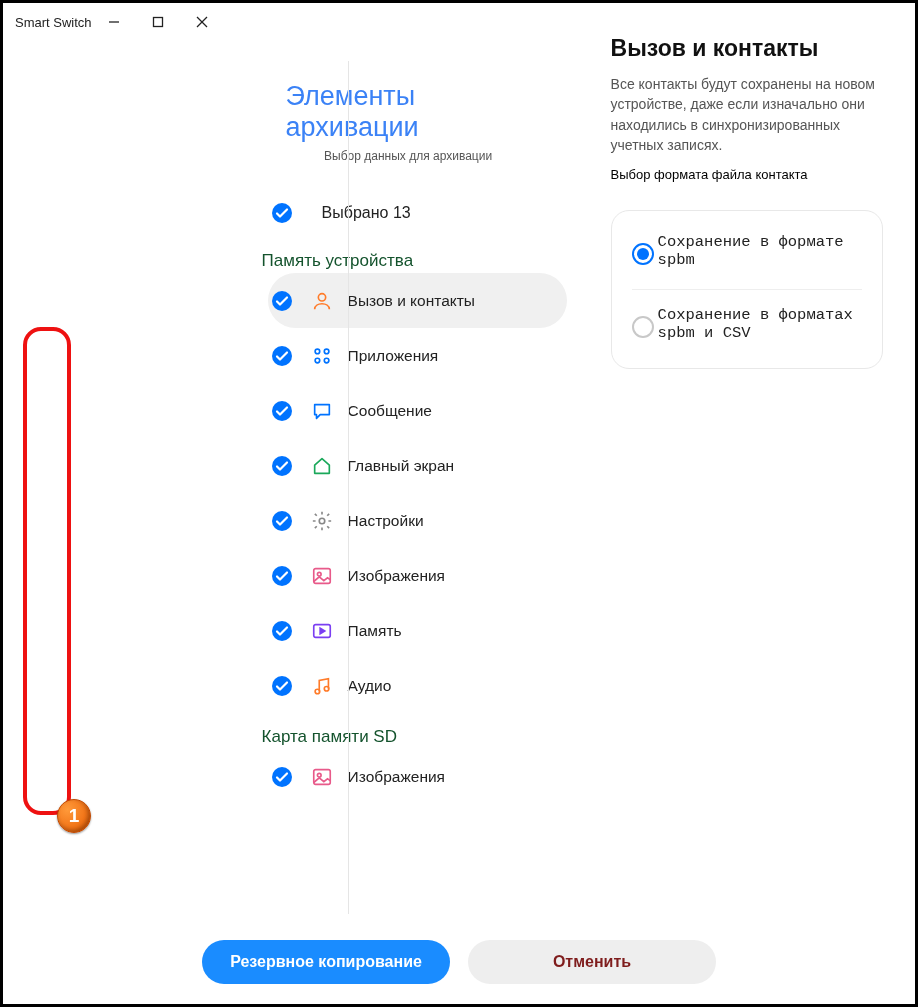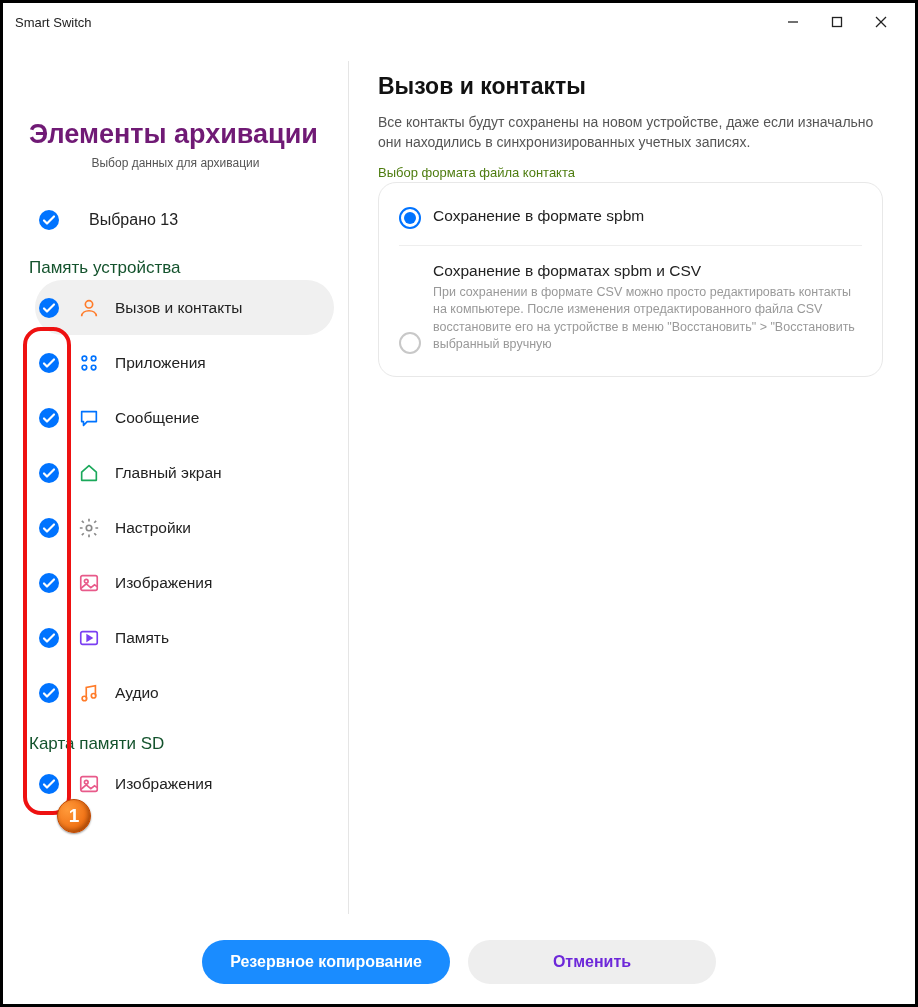--- a/index.html
+++ b/index.html
@@ -1,55 +1,55 @@
 <!DOCTYPE html>
 <html><head>
 <meta charset="utf-8">
 <style>
   * { box-sizing: border-box; margin: 0; padding: 0; }
   html, body { width: 918px; height: 1007px; font-family: "Segoe UI", Arial, sans-serif; background: #fff; }
-  .frame { width: 918px; height: 1007px; border: 3px solid #000; position: relative; background: #fff; display: flex; flex-direction: column; }
+  .frame { width: 918px; height: 1007px; border: 3px solid #000; position: relative; background: #fff; display: flex; flex-direction: row; }
   .titlebar { height: 38px; display: flex; align-items: center; padding: 0 12px; font-size: 13px; color: #222; }
   .titlebar .spacer { flex: 1; }
   .winbtn { width: 44px; height: 34px; display: flex; align-items: center; justify-content: center; font-size: 14px; color: #222; }
   .content { flex: 1; display: flex; overflow: hidden; }
   .left { width: 345px; padding: 28px 0 0 0; position: relative; }
-  .left h1 { font-size: 27px; font-weight: 700; color: #701a75; padding: 50px 26px 6px 26px; }
+  .left h1 { font-size: 27px; font-weight: 400; color: #3b82f6; padding: 50px 26px 6px 26px; margin-left: 24px; }
   .left .sub { font-size: 12px; color: #555; padding: 0 26px 40px 26px; text-align: center; }
   .selcount { display: flex; align-items: center; gap: 30px; padding: 0 0 0 36px; margin-bottom: 28px; }
   .selcount .chk { width: 20px; height: 20px; }
   .selcount .txt { font-size: 16px; color: #222; }
   .grouplabel { font-size: 17px; color: #14532d; padding: 0 0 2px 26px; }
   .items { position: relative; padding-left: 6px; }
   .item { display: flex; align-items: center; height: 55px; border-radius: 28px; margin: 0 14px 0 26px; padding-left: 4px; cursor: pointer; }
   .item.active { background: #f0f0f0; }
   .item .chk { width: 20px; height: 20px; margin-right: 18px; flex-shrink: 0; }
   .item .icn { width: 24px; height: 24px; margin-right: 14px; display: flex; align-items: center; justify-content: center; flex-shrink: 0; }
   .item .lbl { font-size: 15.5px; color: #222; }
   .section2 { margin-top: 14px; }
   .highlight { position: absolute; left: 20px; top: 324px; width: 48px; height: 488px; border: 4px solid #e11; border-radius: 18px; pointer-events: none; z-index: 5; }
   .badge1 { position: absolute; left: 54px; top: 796px; width: 34px; height: 34px; border-radius: 50%; background: radial-gradient(circle at 30% 30%, #ff9a3a, #e85a00); color: #fff; font-weight: bold; font-size: 19px; display: flex; align-items: center; justify-content: center; z-index: 6; box-shadow: inset -2px -2px 4px rgba(0,0,0,.3), 0 1px 2px rgba(0,0,0,.4); border: 1px solid #c04800; }
   .divider { position: absolute; left: 345px; top: 58px; width: 1px; bottom: 90px; background: #e5e5e5; }
   .right { flex: 1; padding: 32px 32px 0 30px; }
   .right h2 { font-size: 23px; font-weight: 700; color: #111; margin-bottom: 12px; }
   .right .desc { font-size: 14px; color: #555; line-height: 1.45; margin-bottom: 12px; max-width: 500px; }
-  .right .groupname { font-size: 13px; color: #4d7c0f; margin-bottom: 2px; }
+  .right .groupname { font-size: 13px; color: #000000; margin-bottom: 28px; }
   .card { border: 1px solid #e8e8e8; border-radius: 18px; padding: 6px 0; }
-  .opt { display: flex; align-items: flex-end; padding: 16px 20px; gap: 12px; }
+  .opt { display: flex; align-items: center; padding: 16px 20px; gap: 4px; font-family: Liberation Mono, monospace; }
   .opt + .opt { border-top: 1px solid #eee; margin: 0 20px; padding-left: 0; padding-right: 0; }
   .radio { width: 22px; height: 22px; border: 2px solid #0073ff; border-radius: 50%; position: relative; flex-shrink: 0; margin-top: 2px; }
   .radio.on::after { content: ""; position: absolute; inset: 3px; background: #0073ff; border-radius: 50%; }
   .radio.off { border-color: #c8c8c8; }
   .opt .otxt { flex: 1; }
   .opt .otitle { font-size: 15.5px; color: #222; margin-bottom: 4px; }
   .opt .odesc { font-size: 12.5px; color: #999; line-height: 1.4; }
   .footer { position: absolute; left: 0; right: 0; bottom: 20px; display: flex; justify-content: center; gap: 18px; }
   .btn { width: 248px; height: 44px; border-radius: 22px; font-size: 16px; display: flex; align-items: center; justify-content: center; cursor: pointer; }
   .btn.primary { background: #1a8cff; color: #fff; font-weight: 600; }
-  .btn.secondary { background: #eee; color: #6d28d9; font-weight: 600; }
+  .btn.secondary { background: #eee; color: #7f1d1d; font-weight: 600; }
   svg { display: block; }
 </style>
 </head>
 <body>
 
 <div class="frame">
   <div class="titlebar">
     <span>Smart Switch</span>
     <div class="spacer"></div>
     <div class="winbtn">
@@ -243,21 +243,20 @@
         <div class="opt">
           <div class="radio on"></div>
           <div class="otxt">
               <div class="otitle">Сохранение в формате spbm</div>
             </div>
         </div>
         <div class="opt">
           <div class="radio off"></div>
           <div class="otxt">
             <div class="otitle">Сохранение в форматах spbm и CSV</div>
-            <div class="odesc">При сохранении в формате CSV можно просто редактировать контакты на компьютере. После изменения отредактированного файла CSV восстановите его на устройстве в меню "Восстановить" &gt; "Восстановить выбранный вручную</div>
           </div>
         </div>
       </div>
     </div>
   </div>
 
   <div class="highlight"></div>
   <div class="badge1">1</div>
 
   <div class="footer">

